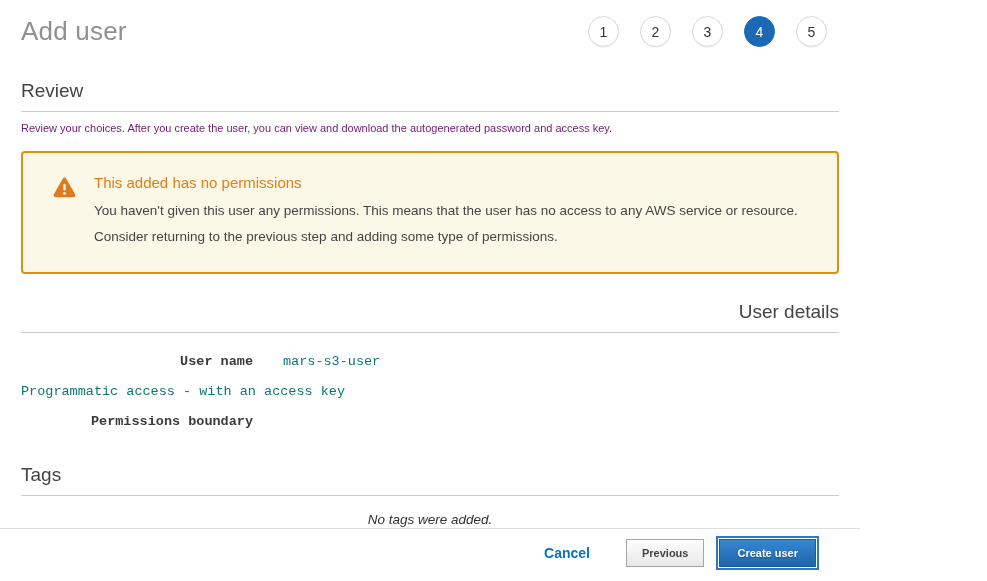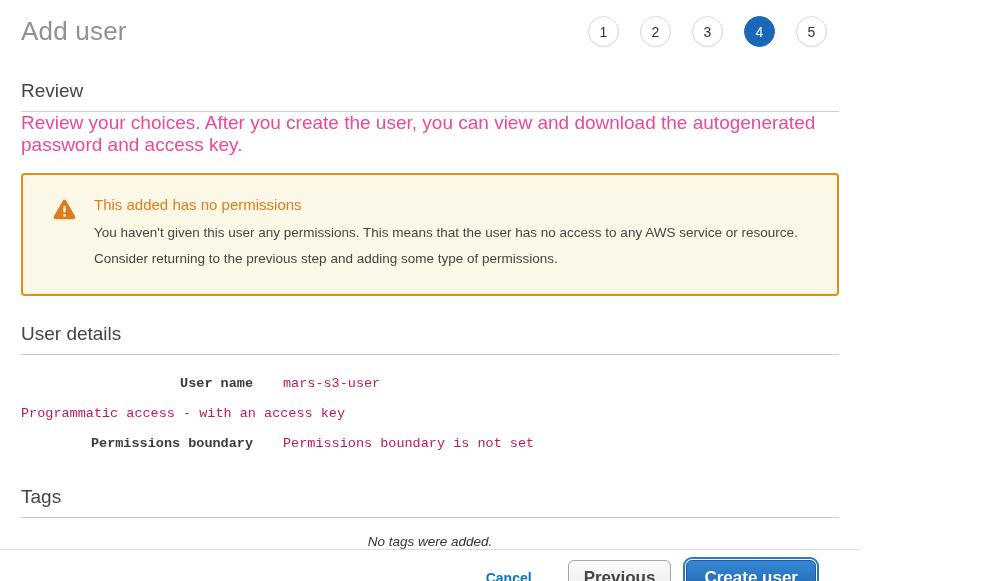--- a/index.html
+++ b/index.html
@@ -53,22 +53,23 @@
   
   .section-heading {
     font-size: 19px;
     font-weight: 400;
     color: #444;
     padding-bottom: 9px;
     border-bottom: 1px solid #ccc;
   }
   .review-heading { margin-top: 33px; }
   .review-desc {
-    font-size: 19px;
-    color: #ec4899;
+    font-size: 11px;
+    color: #701a75;
+    margin-top: 10px;
   }
 
   
   .warning-box {
     margin-top: 17px;
     border: 2px solid #de9014;
     border-radius: 4px;
     background: #fcf8e8;
     padding: 21px 20px 20px 30px;
     min-height: 123px;
@@ -84,32 +85,32 @@
     margin-bottom: 7px;
   }
   .warning-body {
     font-size: 13.5px;
     color: #444;
     line-height: 26px;
     max-width: 865px;
   }
 
   
-  .details-heading { margin-top: 27px; }
+  .details-heading { margin-top: 27px; text-align: right; }
   .details-rows { margin-top: 14px; font-family: Liberation Mono, monospace; }
   .detail-row { display: flex; align-items: baseline; padding: 7px 0 8px; }
   .detail-label {
     flex: 0 0 232px;
     text-align: right;
     font-weight: bold;
     font-size: 13.5px;
     color: #3b3b3b;
     margin-right: 30px;
   }
-  .detail-value { font-size: 13.5px; color: #be185d; }
+  .detail-value { font-size: 13.5px; color: #0f766e; }
 
   
   .tags-heading { margin-top: 27px; }
   .tags-empty {
     font-size: 13.5px;
     font-style: italic;
     color: #333;
     margin-top: 16px;
     text-align: center;
   }
@@ -126,23 +127,23 @@
   .cancel-link {
     font-size: 14px;
     font-weight: bold;
     color: #0873bb;
     text-decoration: none;
     margin-right: 36px;
     cursor: pointer;
   }
   .btn {
     font-family: "Liberation Sans", sans-serif;
-    font-size: 17px;
+    font-size: 11px;
     font-weight: bold;
-    border-radius: 6px;
+    border-radius: 0;
     padding: 7px 15px;
     cursor: pointer;
   }
   .btn-secondary {
     color: #444;
     border: 1px solid #a5a5a5;
     background: linear-gradient(#fdfdfd, #e8e8e8);
     margin-right: 15px;
   }
   .btn-primary {
@@ -193,21 +194,20 @@
     <div class="details-rows">
       <div class="detail-row">
         <div class="detail-label">User name</div>
         <div class="detail-value">mars-s3-user</div>
       </div>
       <div class="detail-row">
         <div class="detail-value">Programmatic access - with an access key</div>
       </div>
       <div class="detail-row">
         <div class="detail-label">Permissions boundary</div>
-        <div class="detail-value">Permissions boundary is not set</div>
       </div>
     </div>
 
     <h2 class="section-heading tags-heading">Tags</h2>
     <p class="tags-empty">No tags were added.</p>
 
   </div>
 
   <div class="footer">
     <a class="cancel-link">Cancel</a>

